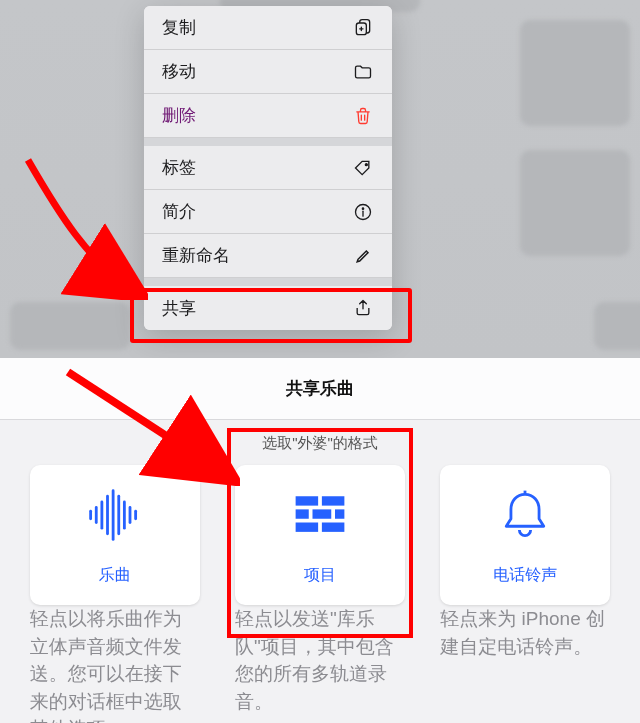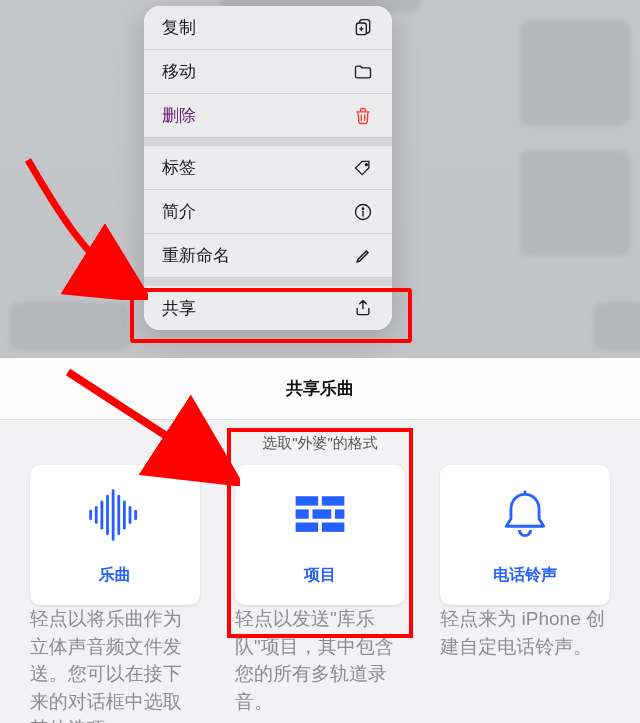--- a/index.html
+++ b/index.html
@@ -22,21 +22,21 @@
     background: #b5b7ba;
     border-radius: 10px;
     filter: blur(2px);
   }
   .menu {
     position: absolute;
     left: 144px;
     top: 6px;
     width: 248px;
     background: #ececee;
-    border-radius: 16px;
+    border-radius: 6px;
     overflow: hidden;
     box-shadow: 0 8px 30px rgba(0,0,0,0.18);
   }
   .menu-item {
     display: flex;
     align-items: center;
     justify-content: space-between;
     padding: 0 18px;
     height: 44px;
     font-size: 17px;
@@ -109,21 +109,21 @@
     display:flex;
     flex-direction:column;
     align-items:center;
     justify-content:center;
   }
   .card-tile .tile-icon { width:60px;height:60px;display:flex;align-items:center;justify-content:center; }
   .card-tile .tile-label {
     margin-top:20px;
     font-size:16px;
     color:#2661ff;
-    font-weight:700;
+    font-weight:400;
   }
   .card-desc {
     margin-top:0;
     width:170px;
     font-size:19px;
     line-height:1.45;
     color:#8c8c91;
     text-align:left;
   }
   .highlight-ringtone {

